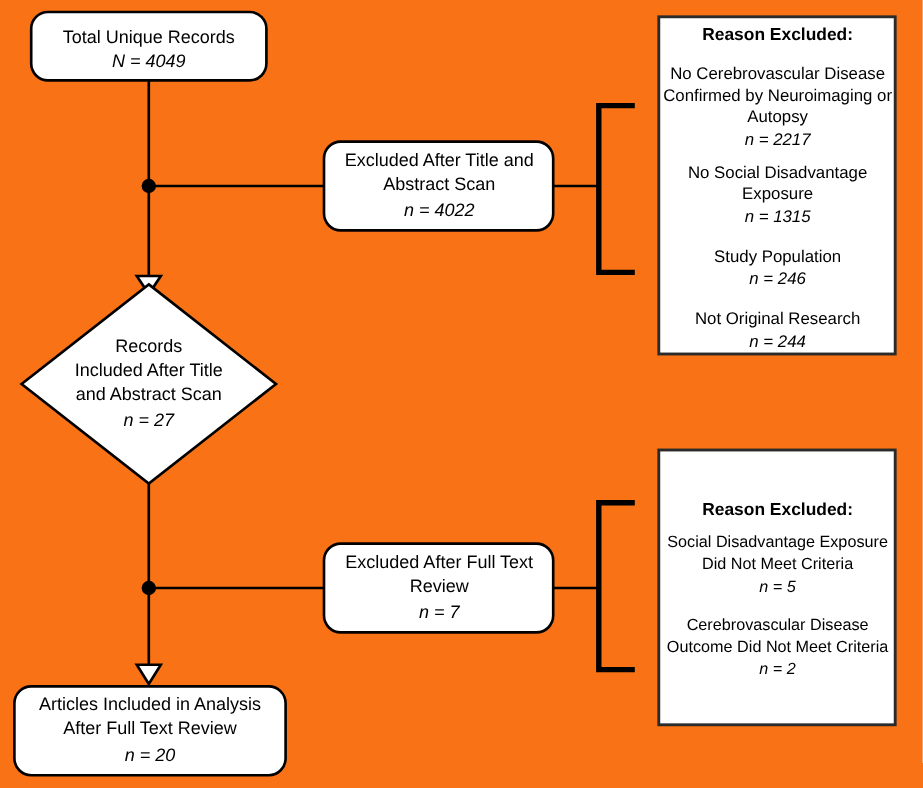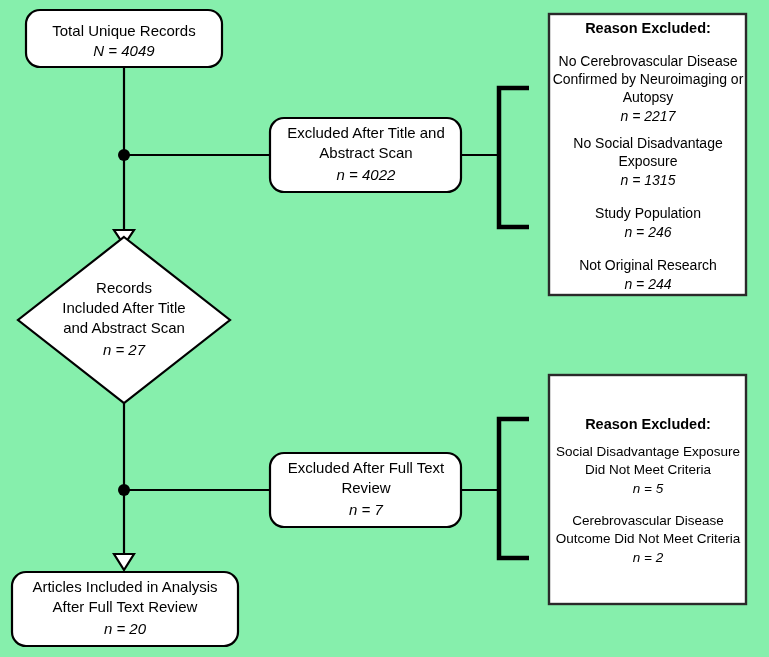--- a/index.html
+++ b/index.html
@@ -10,21 +10,21 @@
   body {
     width: 769px;
     height: 657px;
     font-family: "Liberation Sans", sans-serif;
     overflow: hidden;
   }
   #flowchart-root {
     position: relative;
     width: 769px;
     height: 657px;
-    background: #86efac;
+    background: #f97316;
   }
   svg.diagram {
     display: block;
     width: 769px;
     height: 657px;
   }
   .node-shape {
     fill: #ffffff;
     stroke: #000000;
     stroke-width: 2.2;

